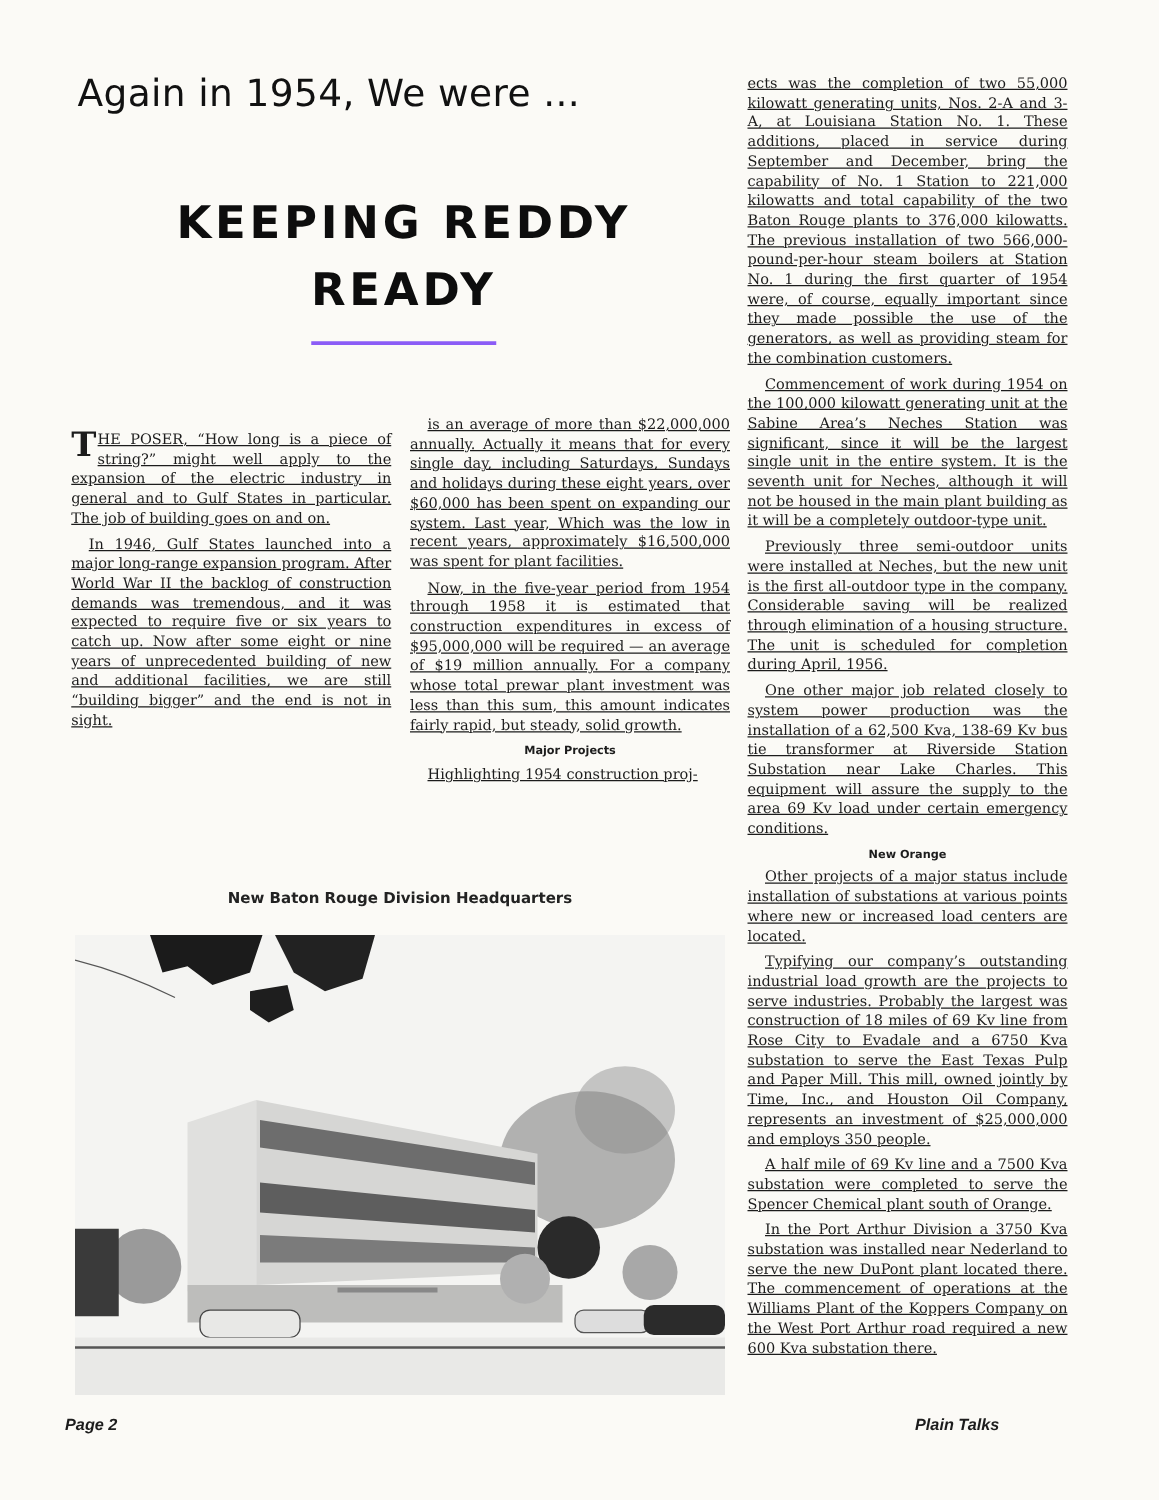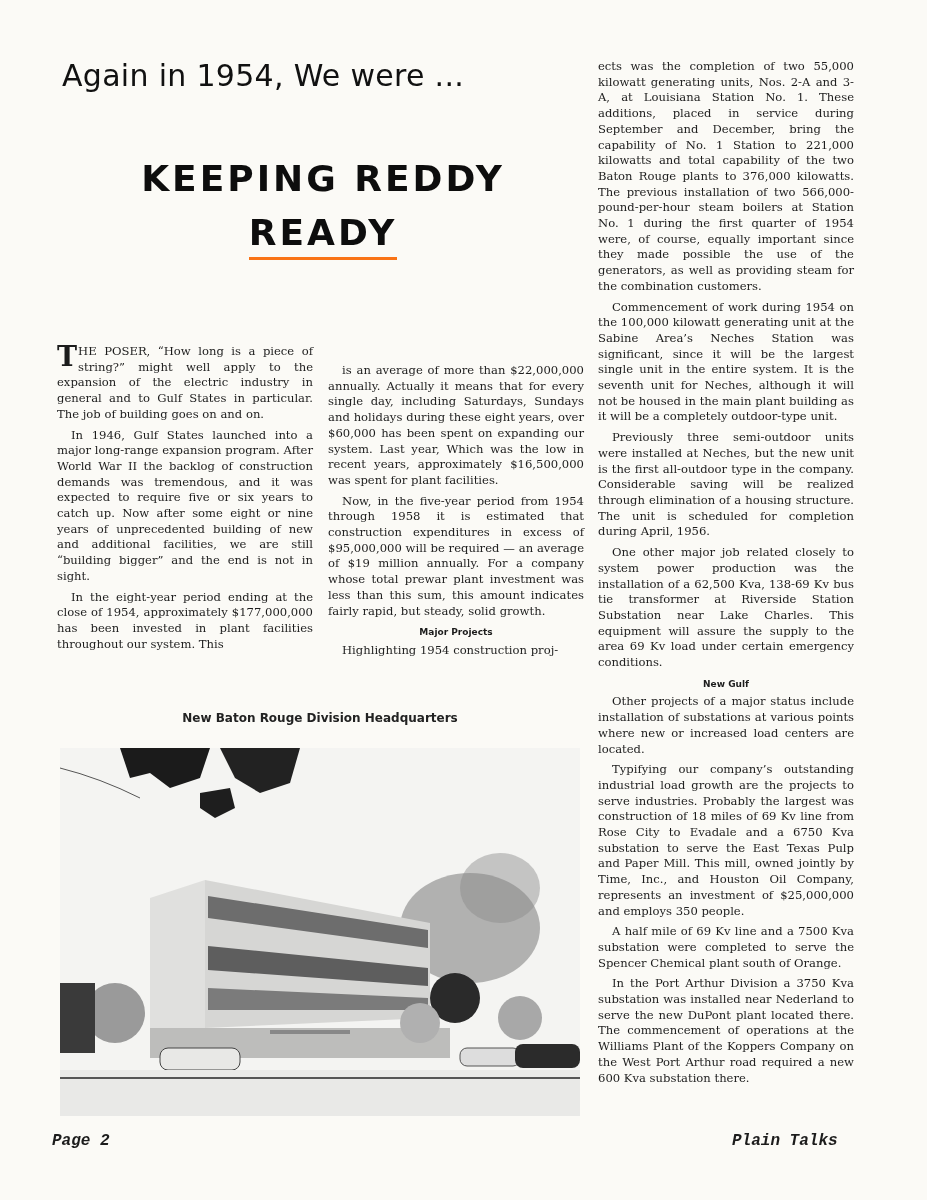--- a/index.html
+++ b/index.html
@@ -14,81 +14,80 @@
     font-family: "DejaVu Sans", sans-serif; font-size: 30px; font-weight: normal;
     letter-spacing: 0.3px; color: #111;
   }
   .headline {
     position: absolute; left: 50px; width: 546px; text-align: center;
     font-family: "DejaVu Sans", sans-serif; font-weight: 900; font-size: 36px;
     letter-spacing: 3px; color: #0d0d0d;
   }
   .h1 { top: 158px; }
   .h2 { top: 212px; }
-  .h2 span { border-bottom: 3px solid #f97316; padding-bottom: 4px; }
+  .h2 span { border-bottom: 3px solid #8b5cf6; padding-bottom: 20px; }
 
   .col {
     position: absolute; width: 256px;
     font-size: 11.6px; line-height: 15.7px; text-align: justify;
     hyphens: manual;
   }
-  .col p { margin: 0 0 5px 0; text-indent: 14px; }
+  .col p { margin: 0 0 5px 0; text-indent: 14px; text-decoration: underline; }
   .col p.first { text-indent: 0; }
   .dropcap {
     float: left; font-size: 27px; line-height: 22px; font-weight: bold;
     margin: 2px 1px 0 0; font-family: "DejaVu Serif", serif;
   }
   .c1 { left: 57px; top: 344px; }
-  .c2 { left: 328px; top: 363px; }
+  .c2 { left: 328px; top: 332px; }
   .c3 { left: 598px; top: 59px; }
   .subhead {
     text-align: center; font-family: "DejaVu Sans", sans-serif; font-weight: bold;
     font-size: 9px; margin: 6px 0 2px 0; text-indent: 0 !important;
   }
   .caption {
     position: absolute; left: 60px; width: 520px; top: 711px; text-align: center;
     font-family: "DejaVu Sans", sans-serif; font-weight: bold; font-size: 12px;
     color: #222;
   }
   .photo {
     position: absolute; left: 60px; top: 748px; width: 520px; height: 368px;
     background: #f2f2f0; overflow: hidden;
   }
   .photo svg { width: 100%; height: 100%; display: block; }
   .footer {
     position: absolute; top: 1132px;
-    font-family: Liberation Mono, monospace; font-style: italic; font-weight: bold; font-size: 16px;
+    font-family: Liberation Sans, sans-serif; font-style: italic; font-weight: bold; font-size: 13px;
   }
   .f-left { left: 52px; }
   .f-right { left: 732px; }
 </style>
 </head>
 <body>
 
 <div class="kicker">Again in 1954, We were ...</div>
 <div class="headline h1">KEEPING REDDY</div>
 <div class="headline h2"><span>READY</span></div>
 
 <div class="col c1">
     <p class="first"><span class="dropcap">T</span><span>HE POSER, “How long is a piece of string?” might well apply to the expansion of the electric industry in general and to Gulf States in particular. The job of building goes on and on.</span></p>
     <p><span>In 1946, Gulf States launched into a major long-range expansion program. After World War II the backlog of construction demands was tremendous, and it was expected to require five or six years to catch up. Now after some eight or nine years of unprecedented building of new and additional facilities, we are still “building bigger” and the end is not in sight.</span></p>
-    <p><span>In the eight-year period ending at the close of 1954, approximately $177,000,000 has been invested in plant facilities throughout our system. This</span></p>
   </div>
 <div class="col c2">
     <p><span>is an average of more than $22,000,000 annually. Actually it means that for every single day, including Saturdays, Sundays and holidays during these eight years, over $60,000 has been spent on expanding our system. Last year, Which was the low in recent years, approximately $16,500,000 was spent for plant facilities.</span></p>
     <p><span>Now, in the five-year period from 1954 through 1958 it is estimated that construction expenditures in excess of $95,000,000 will be required — an average of $19 million annually. For a company whose total prewar plant investment was less than this sum, this amount indicates fairly rapid, but steady, solid growth.</span></p>
     <div class="subhead">Major Projects</div>
     <p><span>Highlighting 1954 construction proj-</span></p>
   </div>
 <div class="col c3">
     <p class="first"><span>ects was the completion of two 55,000 kilowatt generating units, Nos. 2-A and 3-A, at Louisiana Station No. 1. These additions, placed in service during September and December, bring the capability of No. 1 Station to 221,000 kilowatts and total capability of the two Baton Rouge plants to 376,000 kilowatts. The previous installation of two 566,000-pound-per-hour steam boilers at Station No. 1 during the first quarter of 1954 were, of course, equally important since they made possible the use of the generators, as well as providing steam for the combination customers.</span></p>
     <p><span>Commencement of work during 1954 on the 100,000 kilowatt generating unit at the Sabine Area’s Neches Station was significant, since it will be the largest single unit in the entire system. It is the seventh unit for Neches, although it will not be housed in the main plant building as it will be a completely outdoor-type unit.</span></p>
     <p><span>Previously three semi-outdoor units were installed at Neches, but the new unit is the first all-outdoor type in the company. Considerable saving will be realized through elimination of a housing structure. The unit is scheduled for completion during April, 1956.</span></p>
     <p><span>One other major job related closely to system power production was the installation of a 62,500 Kva, 138-69 Kv bus tie transformer at Riverside Station Substation near Lake Charles. This equipment will assure the supply to the area 69 Kv load under certain emergency conditions.</span></p>
-    <div class="subhead">New Gulf</div>
+    <div class="subhead">New Orange</div>
     <p><span>Other projects of a major status include installation of substations at various points where new or increased load centers are located.</span></p>
     <p><span>Typifying our company’s outstanding industrial load growth are the projects to serve industries. Probably the largest was construction of 18 miles of 69 Kv line from Rose City to Evadale and a 6750 Kva substation to serve the East Texas Pulp and Paper Mill. This mill, owned jointly by Time, Inc., and Houston Oil Company, represents an investment of $25,000,000 and employs 350 people.</span></p>
     <p><span>A half mile of 69 Kv line and a 7500 Kva substation were completed to serve the Spencer Chemical plant south of Orange.</span></p>
     <p><span>In the Port Arthur Division a 3750 Kva substation was installed near Nederland to serve the new DuPont plant located there. The commencement of operations at the Williams Plant of the Koppers Company on the West Port Arthur road required a new 600 Kva substation there.</span></p>
   </div>
 
 <div class="caption">New Baton Rouge Division Headquarters</div>
 <div class="photo">
   <svg viewBox="0 0 520 368" preserveAspectRatio="none">
     <rect x="0" y="0" width="520" height="368" fill="#f4f4f2"></rect>

